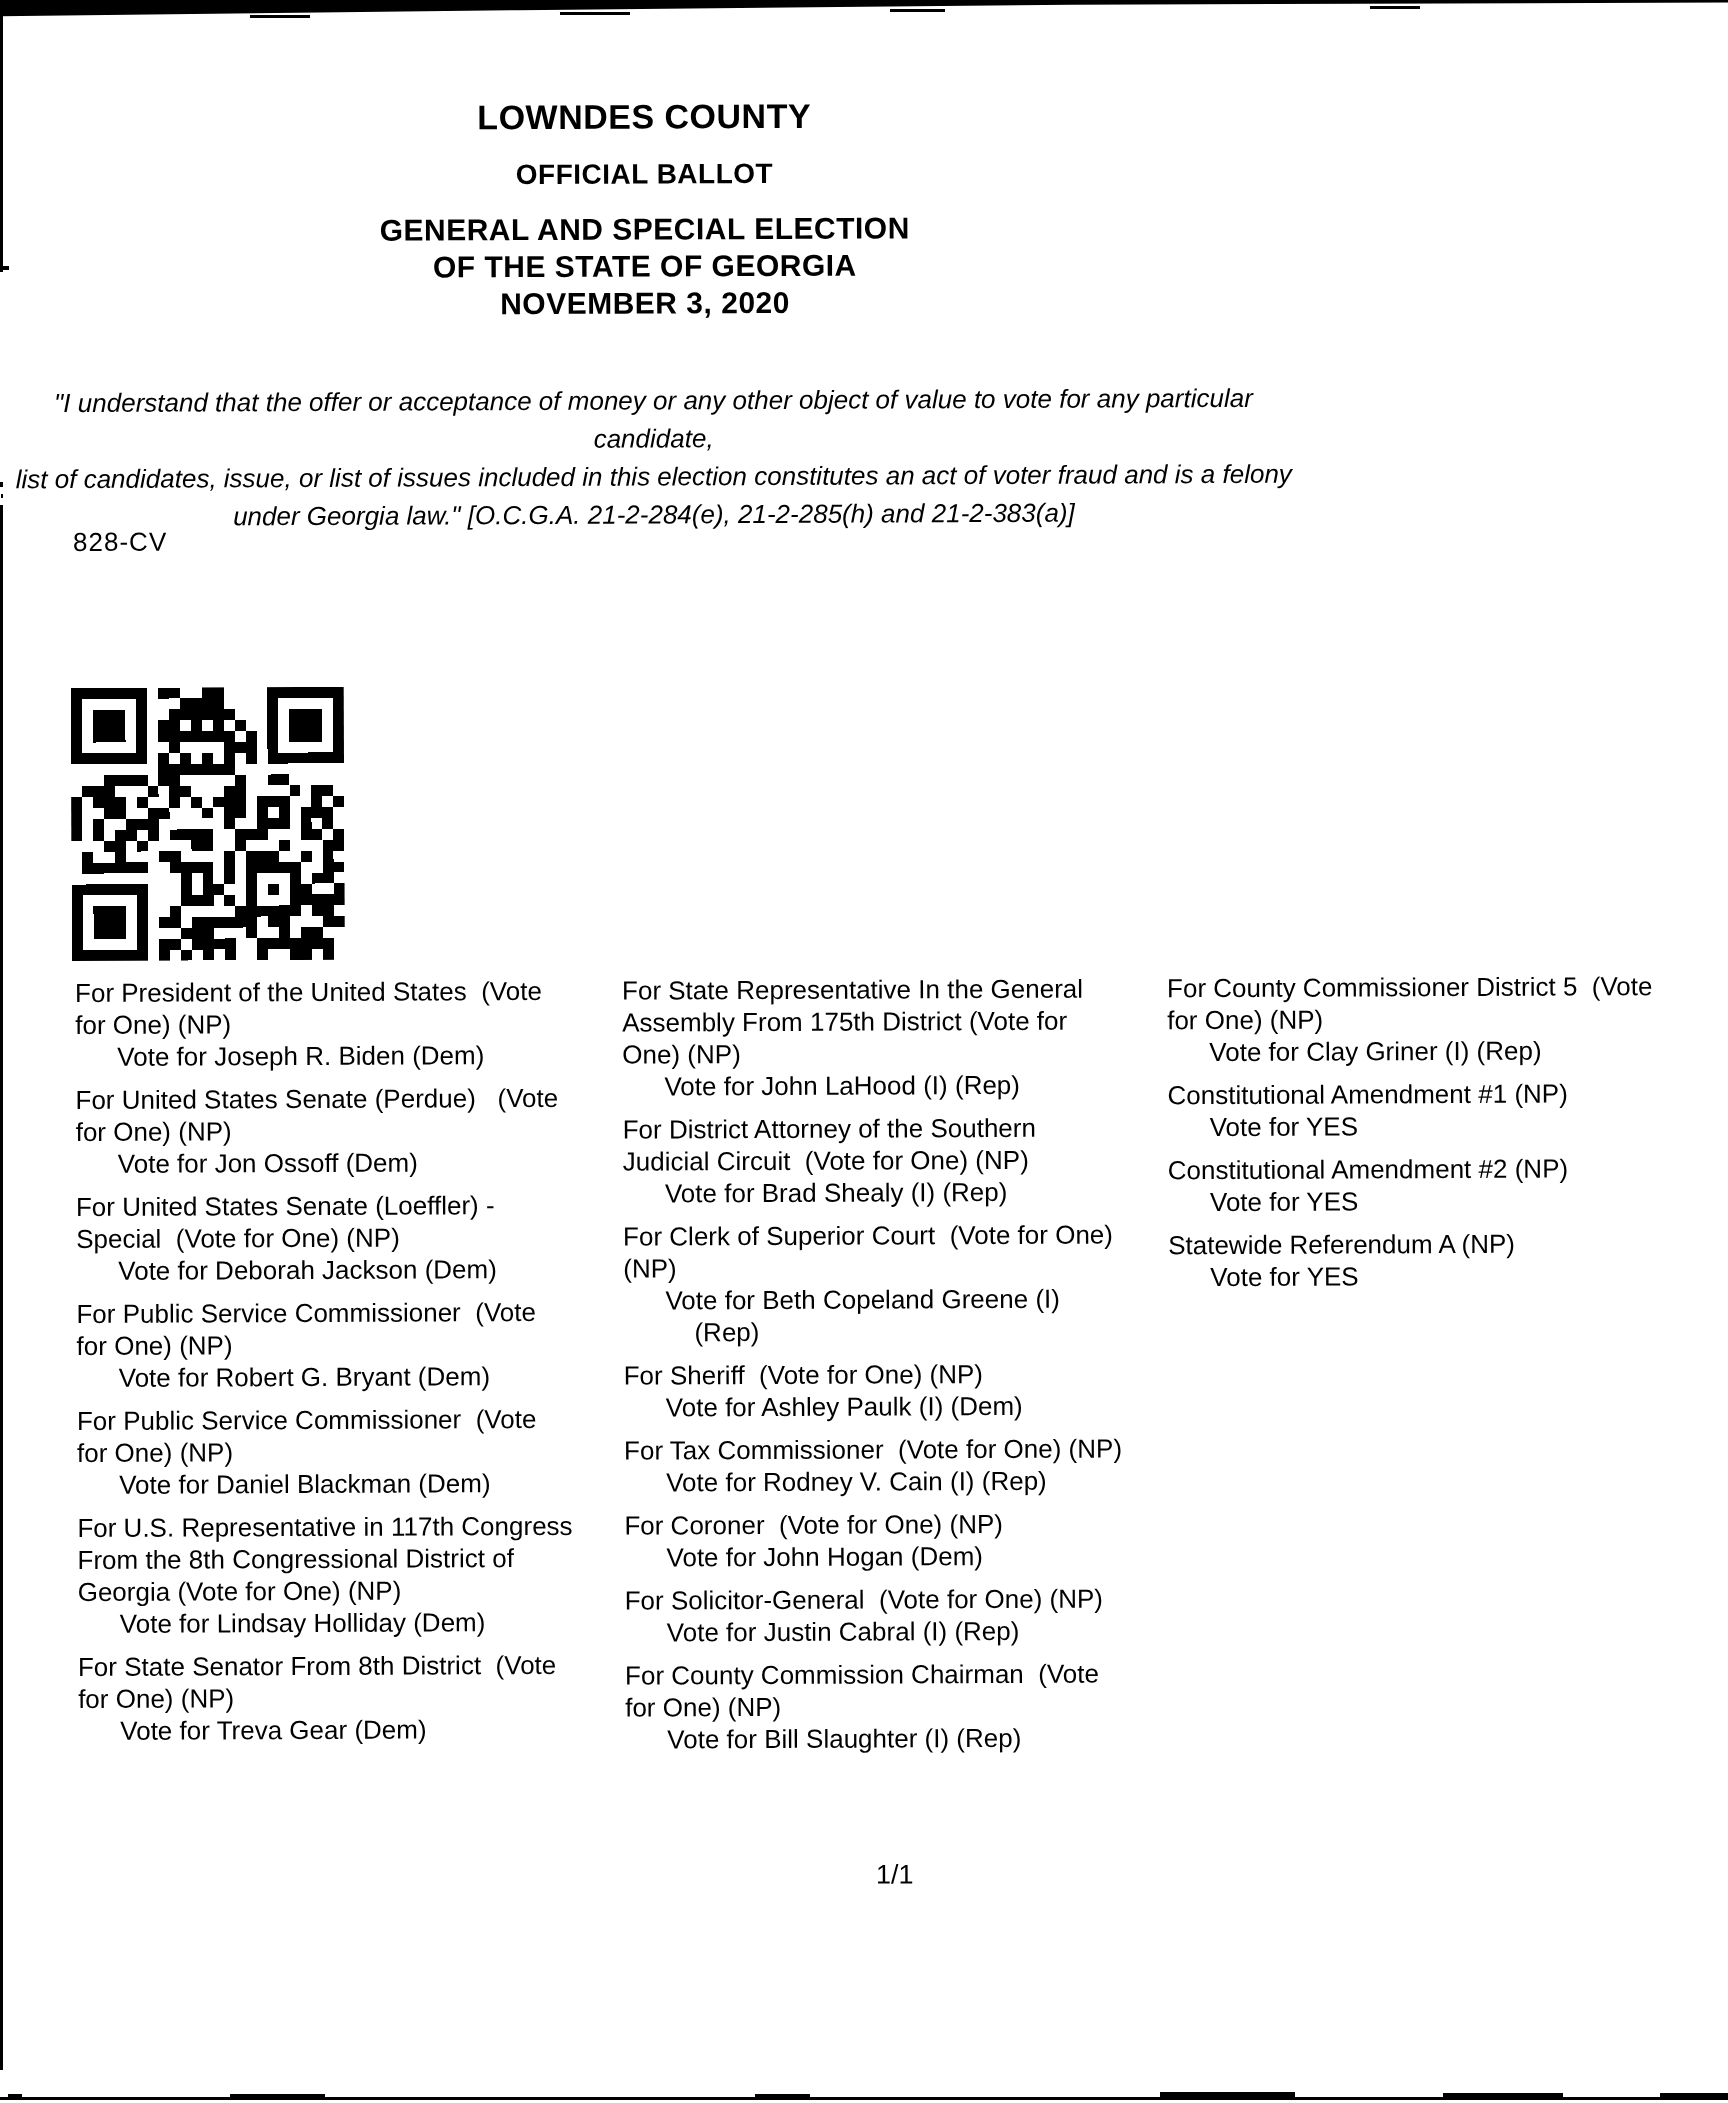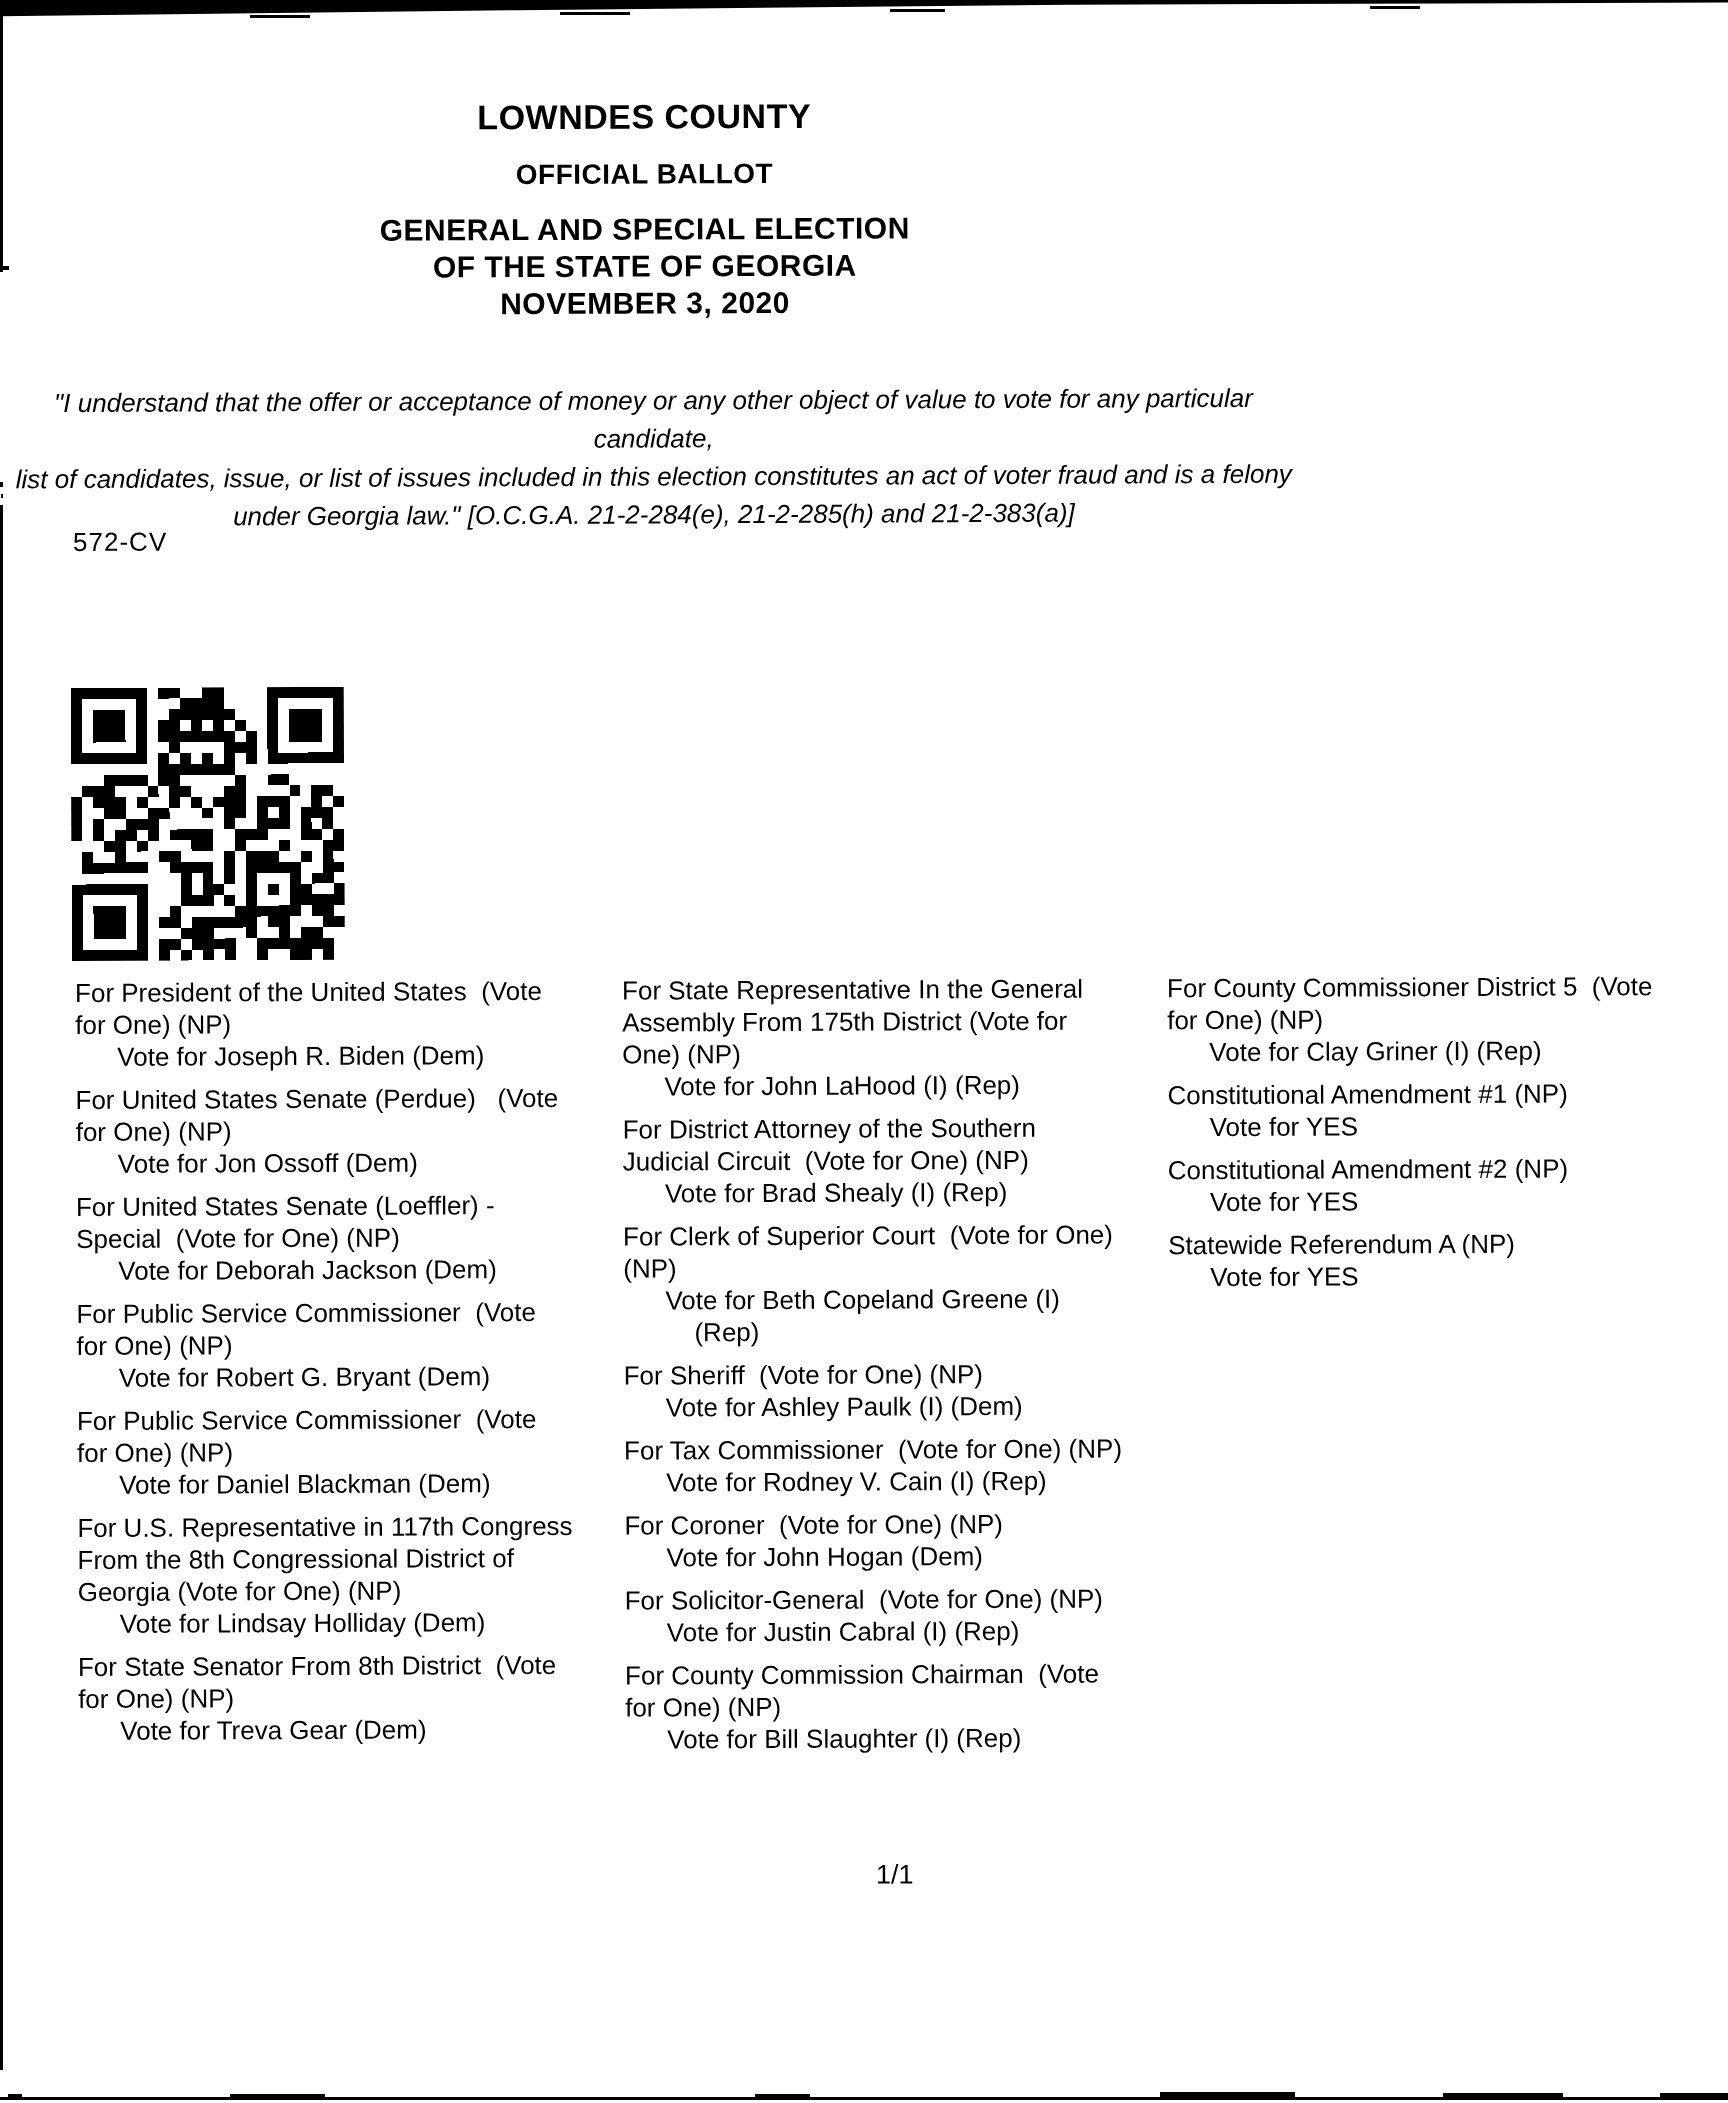--- a/index.html
+++ b/index.html
@@ -69,21 +69,21 @@
   <div class="h-center h-title">LOWNDES COUNTY</div>
   <div class="h-center h-sub">OFFICIAL BALLOT</div>
   <div class="h-center h-elec">GENERAL AND SPECIAL ELECTION
 OF THE STATE OF GEORGIA
 NOVEMBER 3, 2020</div>
 
   <div class="disclaimer">"I understand that the offer or acceptance of money or any other object of value to vote for any particular candidate,
 list of candidates, issue, or list of issues included in this election constitutes an act of voter fraud and is a felony
 under Georgia law." [O.C.G.A. 21-2-284(e), 21-2-285(h) and 21-2-383(a)]</div>
 
-  <div class="ballot-code">572-CV</div>
+  <div class="ballot-code">828-CV</div>
 
   <svg id="qr" class="qr" xmlns="http://www.w3.org/2000/svg" viewBox="0 0 25 25">
       <rect x="0" y="0" width="25" height="25" fill="#fff"></rect>
       <rect x="0" y="0" width="7" height="7" fill="#000"></rect>
       <rect x="1" y="1" width="5" height="5" fill="#fff"></rect>
       <rect x="2" y="2" width="3" height="3" fill="#000"></rect>
       <rect x="18" y="0" width="7" height="7" fill="#000"></rect>
       <rect x="19" y="1" width="5" height="5" fill="#fff"></rect>
       <rect x="20" y="2" width="3" height="3" fill="#000"></rect>
       <rect x="0" y="18" width="7" height="7" fill="#000"></rect>

